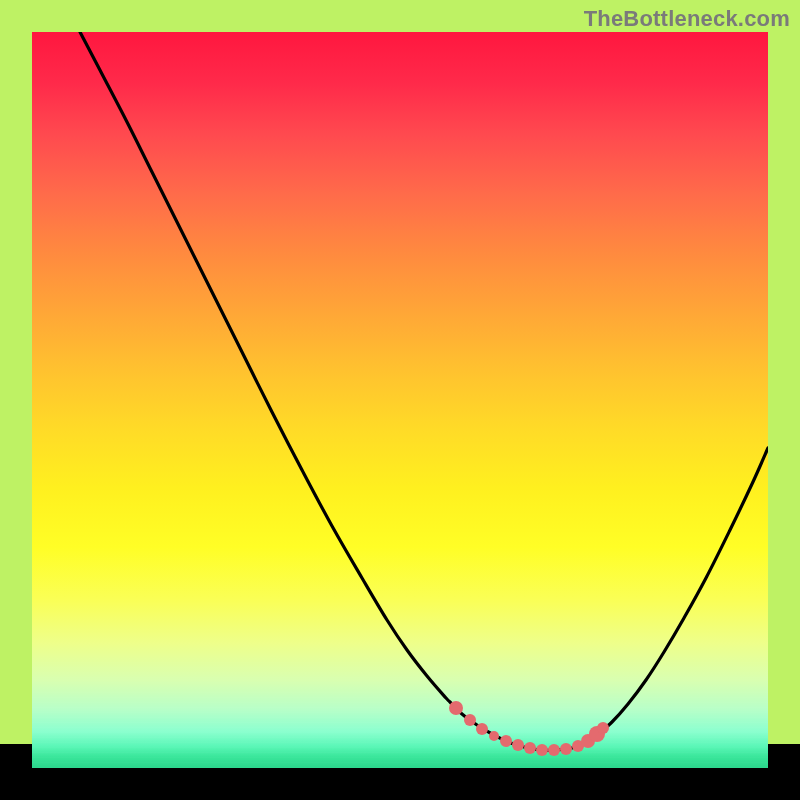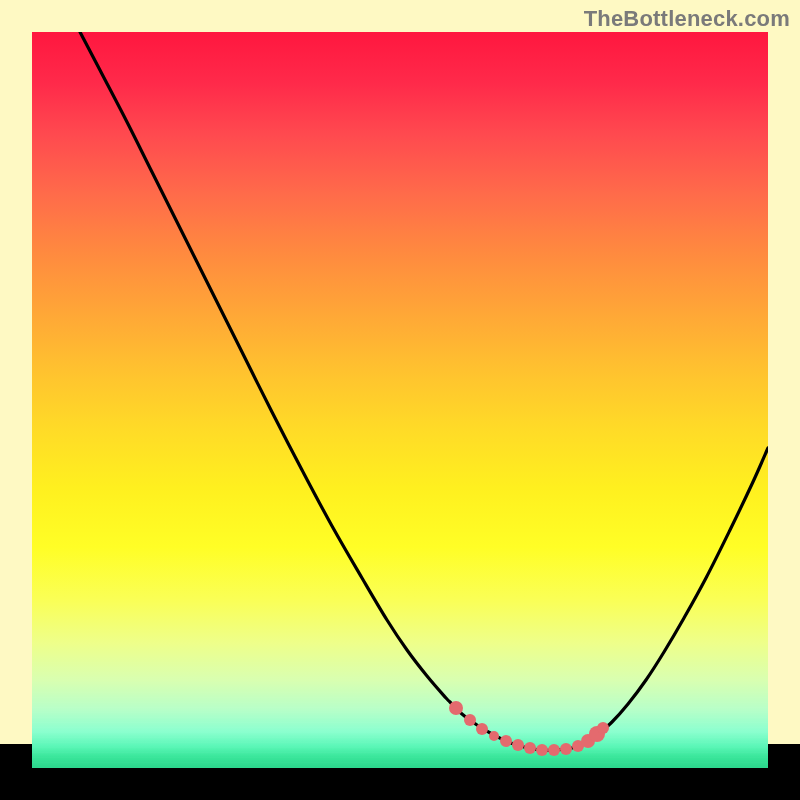--- a/index.html
+++ b/index.html
@@ -1,16 +1,16 @@
 <!DOCTYPE html>
 <html><head>
 <meta charset="utf-8">
 <style>
   html,body{margin:0;padding:0;width:800px;height:800px;background:#000;overflow:hidden;font-family:Arial,Helvetica,sans-serif}
-  .frame{position:absolute;left:0;top:0;width:800px;height:744px;background:#fef9c3}
+  .frame{position:absolute;left:0;top:0;width:800px;height:744px;background:#bef264}
   .plot{position:absolute;left:32px;top:32px;width:736px;height:736px;overflow:hidden}
   .grad{position:absolute;left:0;top:0;width:736px;height:736px;
     background:linear-gradient(to bottom,
       #ff173f 0%,
       #ff2a4a 7%,
       #ff4a4f 14%,
       #ff6b4a 22%,
       #ff8a3f 30%,
       #ffa637 38%,
       #ffc22f 46%,

